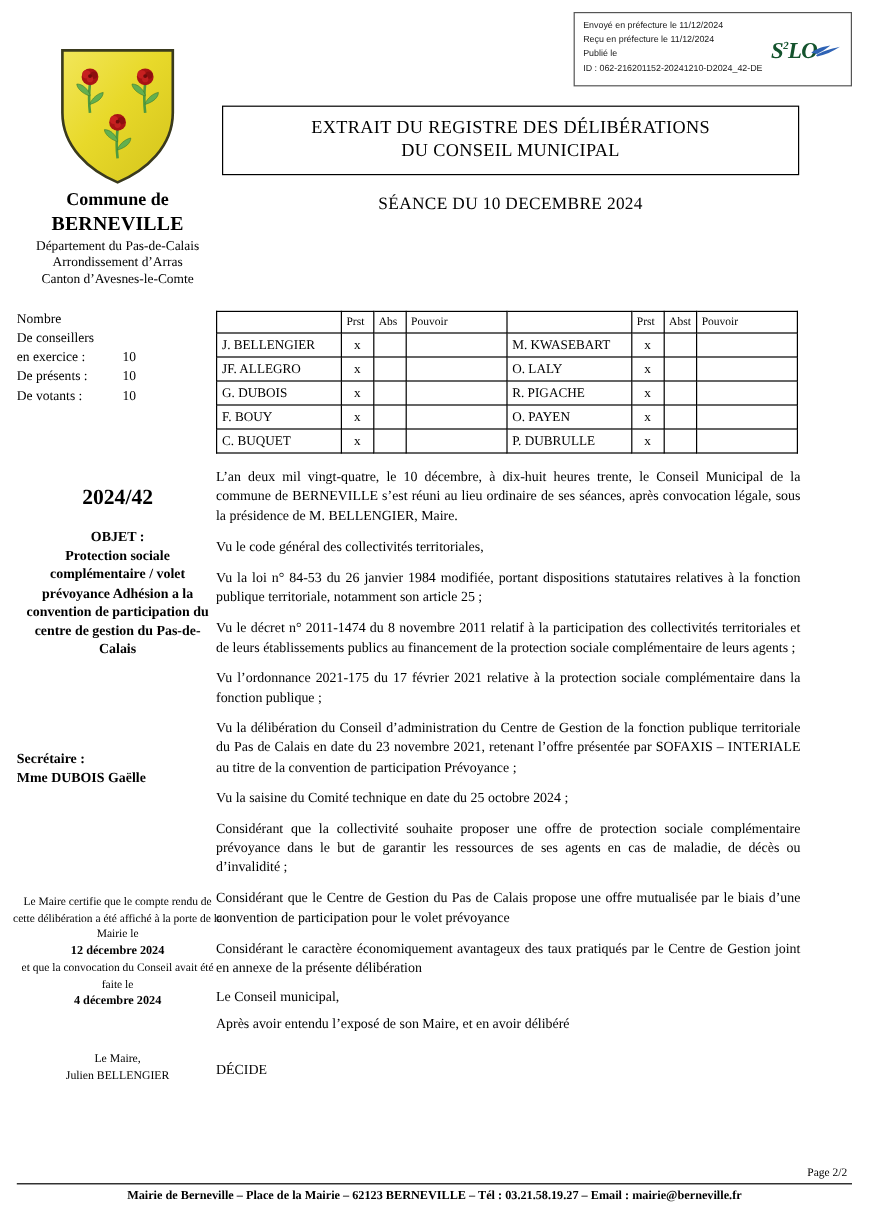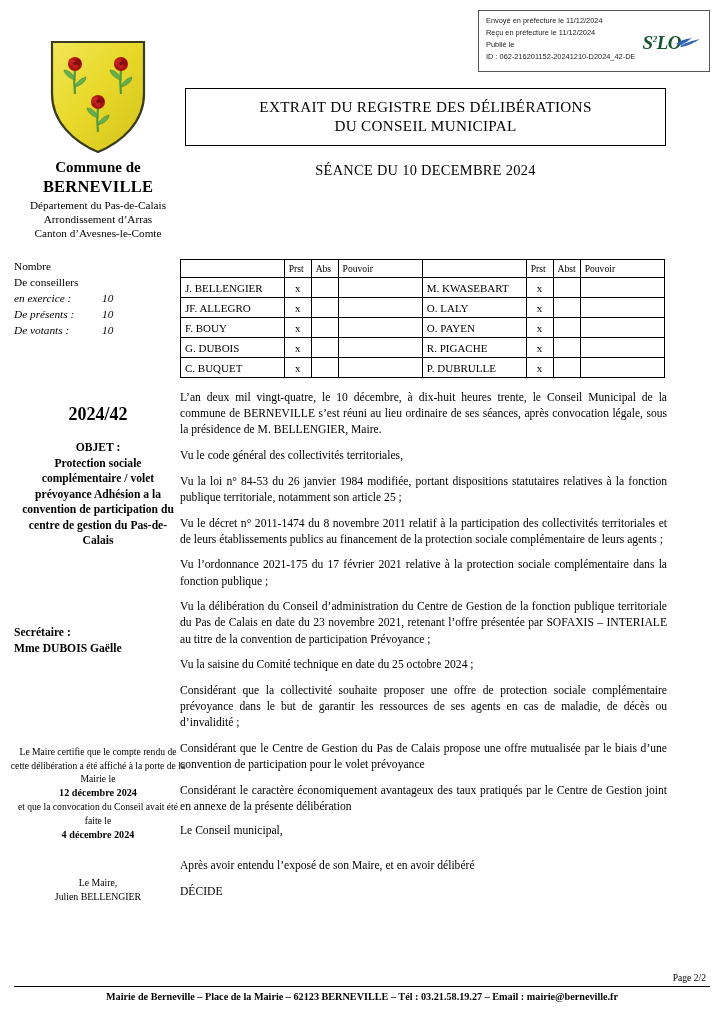--- a/index.html
+++ b/index.html
@@ -87,21 +87,21 @@
 
   
   .nombre-block {
     position: absolute;
     left: 14px; top: 258px;
     width: 165px;
     font-size: 11.3px;
     line-height: 1.42;
   }
   .nombre-block .hd { font-weight: normal; }
-  .nombre-row { display: flex; font-style: italic; }
+  .nombre-row { display: flex; }
   .nombre-row .lbl { width: 88px; }
   .nombre-row .val { width: 34px; text-align: left; }
 
   .delib-num {
     position: absolute;
     left: 8px; top: 404px;
     width: 180px;
     text-align: center;
     font-size: 18px;
     font-weight: bold;
@@ -174,23 +174,23 @@
   
   .body-col {
     position: absolute;
     left: 180px; top: 390px;
     width: 487px;
     font-size: 11.6px;
     line-height: 1.395;
     text-align: justify;
   }
   .body-col p { margin: 0 0 9.5px 0; }
-  .body-col p.gap-lg { margin-bottom: 10px; }
+  .body-col p.gap-lg { margin-bottom: 22px; }
   .body-col p.gap-xl { margin-bottom: 8px; }
-  .body-col p.tight { margin-bottom: 19px; }
+  .body-col p.tight { margin-bottom: 7px; }
   .body-col p.no-just { text-align: left; }
 
   
   .page-num {
     position: absolute;
     right: 18px; top: 972px;
     font-size: 9.6px;
   }
   .footer-rule {
     position: absolute;
@@ -331,35 +331,35 @@
       <td class="c-name">JF. ALLEGRO</td>
       <td class="c-prst mark">x</td>
       <td class="c-abs mark"></td>
       <td class="c-pouv"></td>
       <td class="c-name">O. LALY</td>
       <td class="c-prst mark">x</td>
       <td class="c-abs mark"></td>
       <td class="c-pouv"></td>
     </tr>
     <tr>
+      <td class="c-name">G. DUBOIS</td>
+      <td class="c-prst mark">x</td>
+      <td class="c-abs mark"></td>
+      <td class="c-pouv"></td>
+      <td class="c-name">R. PIGACHE</td>
+      <td class="c-prst mark">x</td>
+      <td class="c-abs mark"></td>
+      <td class="c-pouv"></td>
+    </tr>
+    <tr>
       <td class="c-name">F. BOUY</td>
       <td class="c-prst mark">x</td>
       <td class="c-abs mark"></td>
       <td class="c-pouv"></td>
       <td class="c-name">O. PAYEN</td>
-      <td class="c-prst mark">x</td>
-      <td class="c-abs mark"></td>
-      <td class="c-pouv"></td>
-    </tr>
-    <tr>
-      <td class="c-name">G. DUBOIS</td>
-      <td class="c-prst mark">x</td>
-      <td class="c-abs mark"></td>
-      <td class="c-pouv"></td>
-      <td class="c-name">R. PIGACHE</td>
       <td class="c-prst mark">x</td>
       <td class="c-abs mark"></td>
       <td class="c-pouv"></td>
     </tr>
     <tr>
       <td class="c-name">C. BUQUET</td>
       <td class="c-prst mark">x</td>
       <td class="c-abs mark"></td>
       <td class="c-pouv"></td>
       <td class="c-name">P. DUBRULLE</td>

